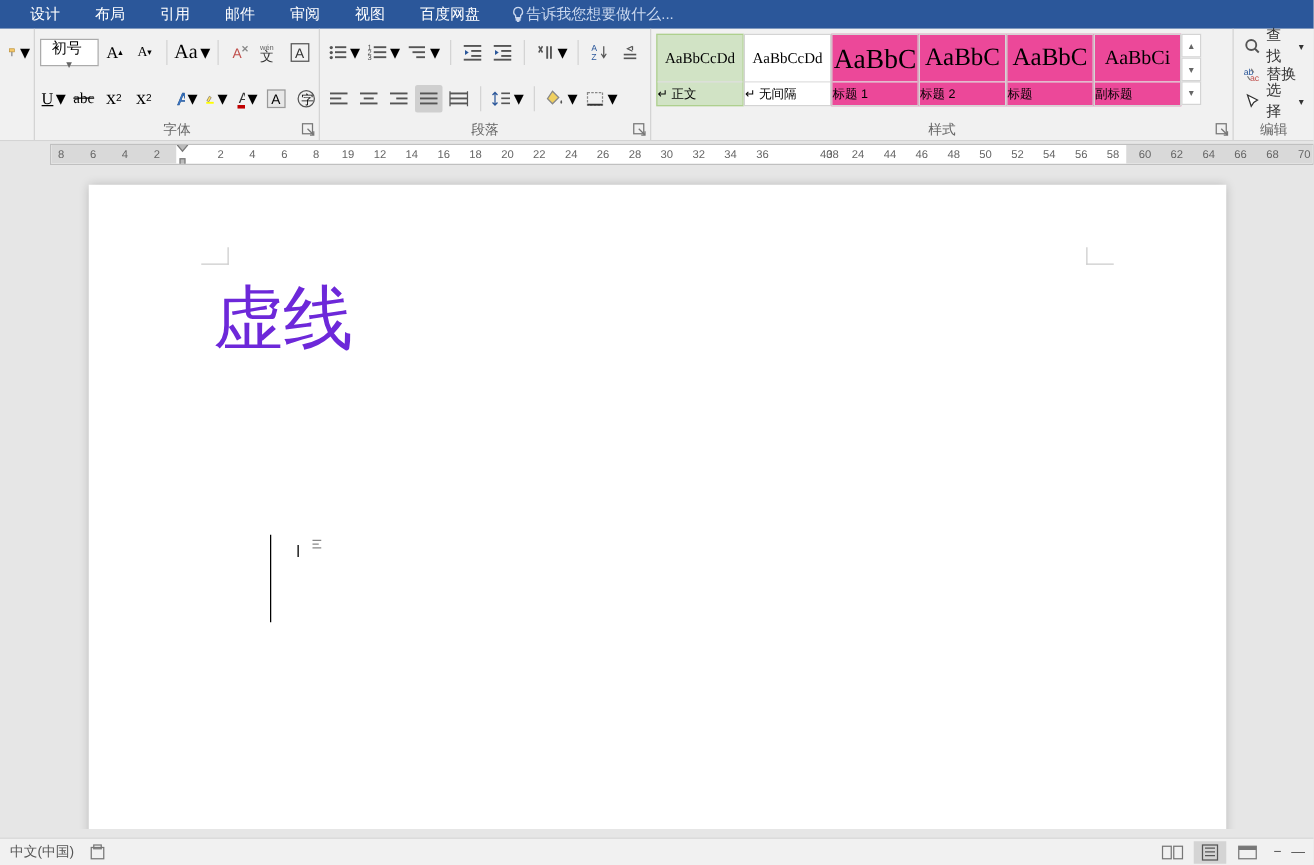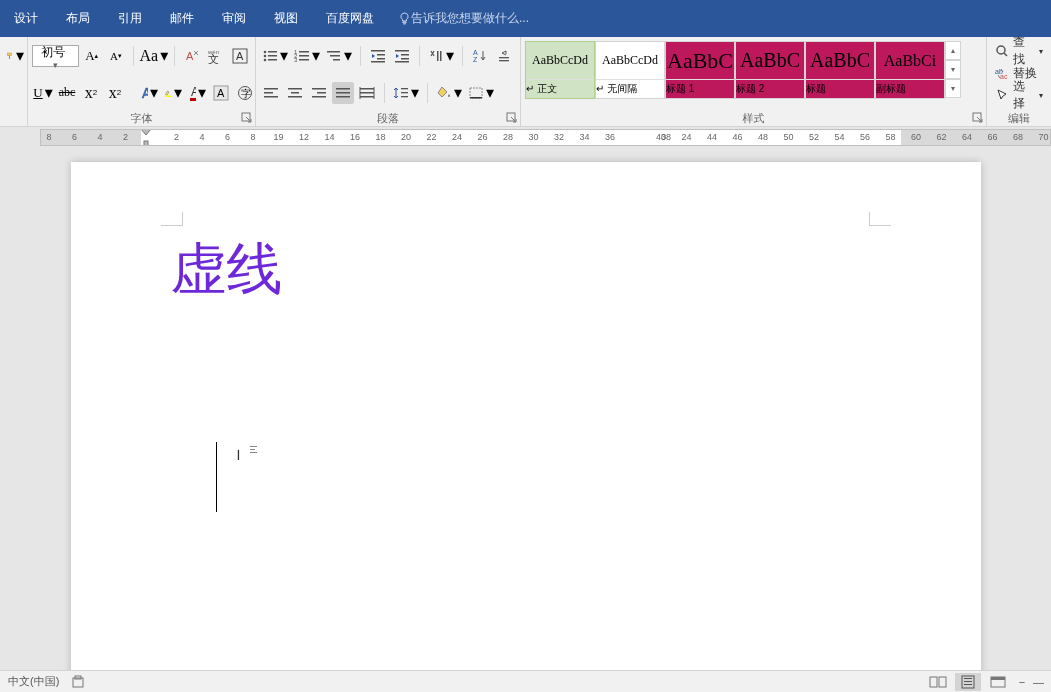--- a/index.html
+++ b/index.html
@@ -1,19 +1,19 @@
 <!DOCTYPE html>
 <html><head>
 <meta charset="utf-8">
 <style>
 * { box-sizing: border-box; margin: 0; padding: 0; font-family: "Microsoft YaHei", sans-serif; }
 body { width: 1051px; height: 692px; background: #e6e6e6; overflow: hidden; position: relative; }
 
 
-.tab-bar { background: #2b579a; height: 37px; display: flex; align-items: center; padding-left: 0; }
+.tab-bar { background: #2b579a; height: 23px; display: flex; align-items: center; padding-left: 10px; }
 .tab { color: #fff; font-size: 12px; padding: 0 14px; height: 25px; line-height: 25px; cursor: pointer; }
 .tell-me { display: flex; align-items: center; color: #c9d7ee; font-size: 12px; margin-left: 10px; }
 
 
 .ribbon { background: #f1f1f1; height: 90px; display: flex; border-bottom: 1px solid #d4d4d4; }
 .ribbon-group { border-right: 1px solid #d4d4d4; display: flex; flex-direction: column; position: relative; padding-bottom: 16px; }
 .ribbon-group-label { position: absolute; bottom: 0; left: 0; right: 0; text-align: center; font-size: 11px; color: #666; height: 16px; line-height: 16px; }
 .dialog-launcher { position: absolute; right: 2px; bottom: 2px; width: 12px; height: 12px; cursor: pointer; }
 .dialog-launcher svg { width: 100%; height: 100%; }
 .ribbon-rows { display: flex; flex-direction: column; flex: 1; }
@@ -24,21 +24,21 @@
 .sep { width: 1px; height: 20px; background: #d4d4d4; margin: 0 4px; }
 
 .font-size-combo { display: flex; align-items: center; border: 1px solid #ababab; background: #fff; height: 22px; width: 54px; flex-direction: column; }
 .font-size-combo input { border: none; width: 36px; font-size: 12px; padding: 0 4px; outline: none; }
 .font-size-combo .dd { width: 16px; text-align: center; font-size: 9px; color: #666; }
 
 
 .styles-gallery { display: flex; }
 .style-item { width: 70px; height: 58px; border: 1px solid #d4d4d4; margin: 4px 0 0 0; display: flex; flex-direction: column; cursor: pointer; background: #fff; }
 .style-item.selected { background: #d1e3c5; border-color: #aed08e; }
-.style-item.alt { background: #be185d; }
+.style-item.alt { background: #ec4899; }
 .style-preview { flex: 1; display: flex; align-items: center; justify-content: center; font-family: "SimSun", serif; overflow: hidden; }
 .style-name { font-size: 10px; padding: 2px 0; border-top: 1px solid #e0e0e0; }
 .style-scroll { width: 16px; display: flex; flex-direction: column; margin-top: 4px; }
 .style-scroll-btn { height: 19px; border: 1px solid #d4d4d4; background: #fff; display: flex; align-items: center; justify-content: center; font-size: 8px; color: #666; cursor: pointer; }
 
 
 .edit-group { display: flex; flex-direction: column; padding: 4px 6px 0 6px; gap: 2px; }
 .edit-btn { display: flex; align-items: center; font-size: 12px; color: #333; height: 20px; cursor: pointer; gap: 4px; padding: 0 2px; }
 
 

